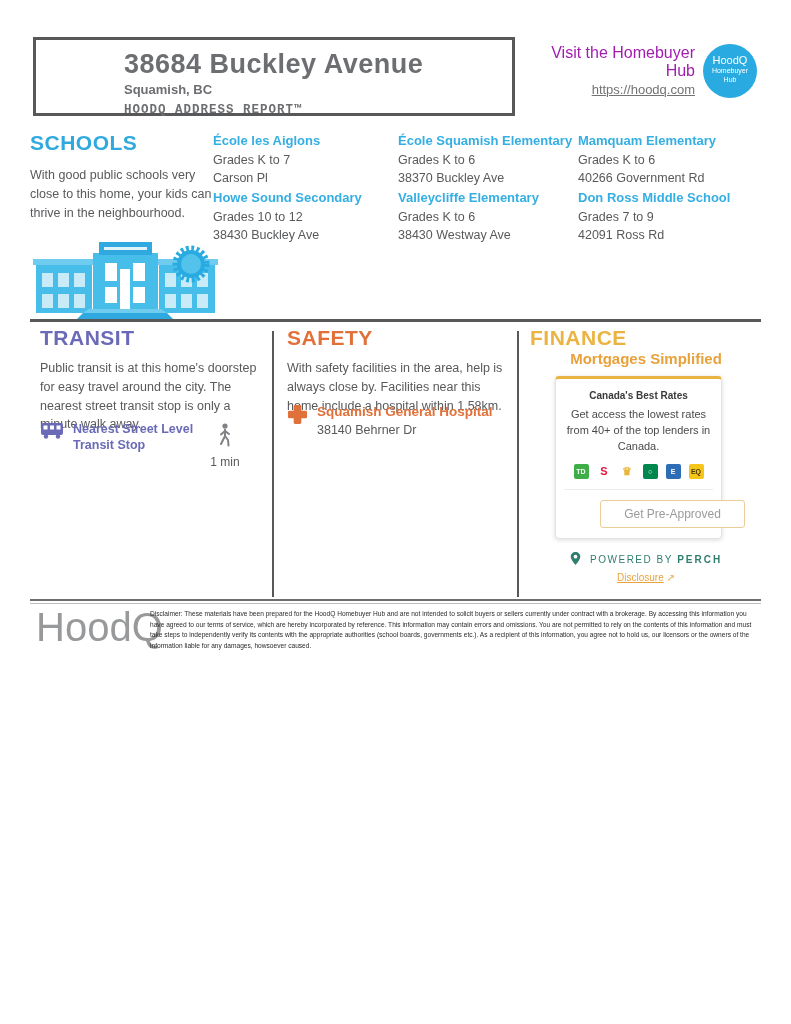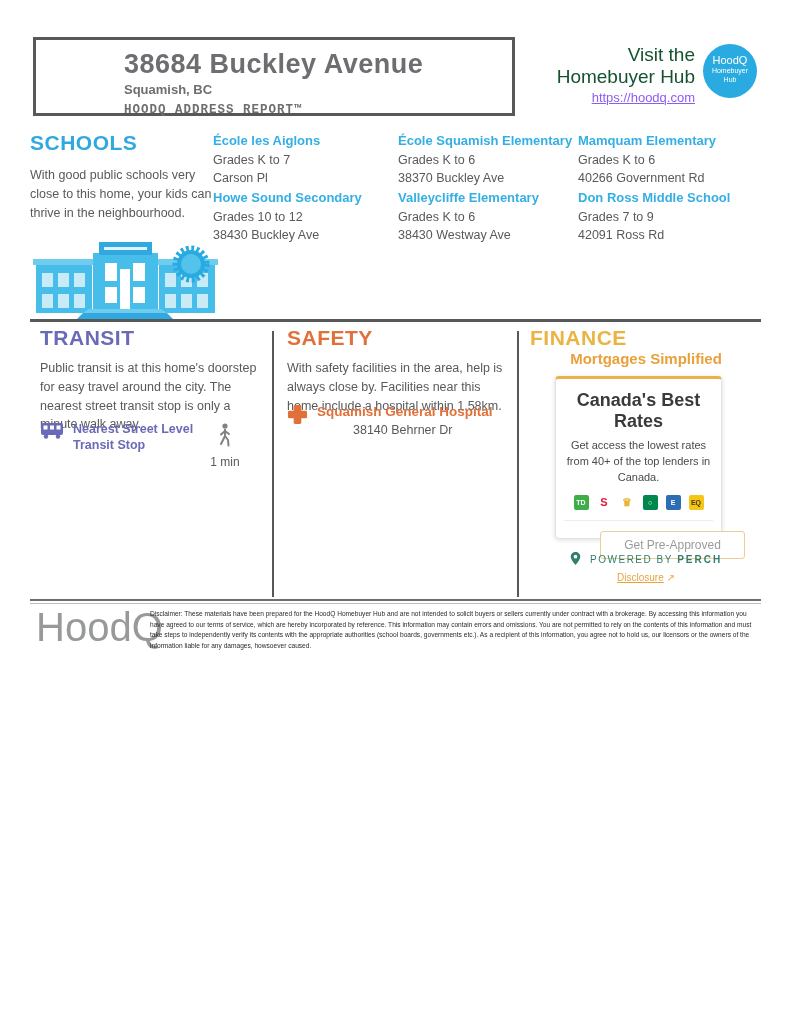--- a/index.html
+++ b/index.html
@@ -6,22 +6,22 @@
   body { background:#ffffff; font-family:"Liberation Sans", sans-serif; }
   .page { position:relative; width:791px; height:1007px; background:#fff; overflow:hidden; }
   .abs { position:absolute; }
 
   
   .header-box { left:33px; top:37px; width:482px; height:79px; border:3px solid #57585a; padding:9px 10px 0 88px; }
   .addr-title { font-size:27px; font-weight:bold; color:#6d6e71; letter-spacing:.5px; }
   .addr-city  { font-size:13px; font-weight:bold; color:#6d6e71; margin-top:2px; }
   .report-type{ font-size:12.5px; font-weight:bold; color:#6d6e71; letter-spacing:1px; margin-top:6px;font-family:Liberation Mono, monospace; }
   .hub-block { left:528px; top:44px; width:167px; text-align:right; }
-  .hub-prompt { font-size:19px; color:#14532d; }
-  .hub-link { font-size:13px; color:#8b5cf6; text-decoration:underline; display:inline-block; }
+  .hub-prompt { font-size:16px; color:#a21caf; }
+  .hub-link { font-size:13px; color:#737373; text-decoration:underline; display:inline-block; }
   .badge { left:703px; top:44px; width:54px; height:54px; border-radius:50%; background:#29abe2; color:#fff; text-align:center; padding-top:11px; }
   .badge .b1 { font-size:11px; line-height:11px; }
   .badge .b2 { font-size:7px; line-height:9px; }
 
   
   .sec-title { font-size:21px; font-weight:bold; letter-spacing:.5px; }
   .schools-title { left:30px; top:131px; color:#2fa9df; }
   .schools-intro { left:30px; top:166px; width:186px; font-size:12.5px; color:#58595b; line-height:1.5; }
   .school-art { left:33px; top:233px; }
   .school-item { width:180px; }
@@ -42,25 +42,25 @@
   .stop-row { left:40px; top:421px; width:160px; display:flex; }
   .stop-text { margin-left:9px; width:132px; }
   .stop-label { font-size:12.5px; font-weight:bold; color:#6a6ab8; line-height:1.3; }
   .stop-desc { font-size:12.5px; color:#58595b; line-height:1.4; margin-top:5px; }
   .walk-block { left:203px; top:423px; width:44px; text-align:center; }
   .walk-time { font-size:12px; color:#58595b; margin-top:3px; }
 
   .facility-row { left:287px; top:404px; display:flex; }
   .facility-text { margin-left:9px; }
   .facility-name { font-size:13.5px; font-weight:bold; color:#e0713a; }
-  .facility-addr { font-size:12.5px; color:#58595b; margin-top:4px;margin-left:36px; }
+  .facility-addr { font-size:12.5px; color:#58595b; margin-top:4px; }
 
   .fin-subtitle { left:530px; top:350px; width:232px; text-align:center; font-size:15px; font-weight:bold; color:#e9a13b; }
   .rate-card { left:555px; top:376px; width:167px; height:163px; background:#fff; border:1px solid #e2e2e2; border-top:3px solid #e8b443; border-radius:4px; box-shadow:0 1px 5px rgba(0,0,0,.14); text-align:center; padding:11px 8px 8px; }
-  .card-heading { font-size:18px; font-weight:bold; color:#3a3a3a; }
+  .card-heading { font-size:10px; font-weight:bold; color:#3a3a3a; }
   .card-body { font-size:11px; color:#4a4a4a; line-height:1.45; margin-top:6px; }
   .lenders { display:flex; justify-content:center; gap:8px; margin-top:9px; padding-bottom:10px; border-bottom:1px solid #ececec; }
   .lender { width:15px; height:15px; border-radius:2px; font-size:7px; font-weight:bold; line-height:15px; text-align:center; }
   .cta-btn { margin-top:10px; width:145px; padding:6px 0; background:#fff; border:1px solid #eccd96; border-radius:3px; color:#9b9b9b; font-size:12px; font-family:"Liberation Sans",sans-serif; cursor:pointer;margin-left:36px; }
   .powered { left:530px; top:551px; width:232px; text-align:center; font-size:10px; color:#2f7e6e; letter-spacing:1.5px; }
   .powered .brand { font-weight:bold; letter-spacing:2px; }
   .powered svg { vertical-align:-3px; margin-right:5px; }
   .disclosure { left:530px; top:572px; width:232px; text-align:center; font-size:10px; }
   .disclosure a { color:#e8a33d; text-decoration:underline; }
 

